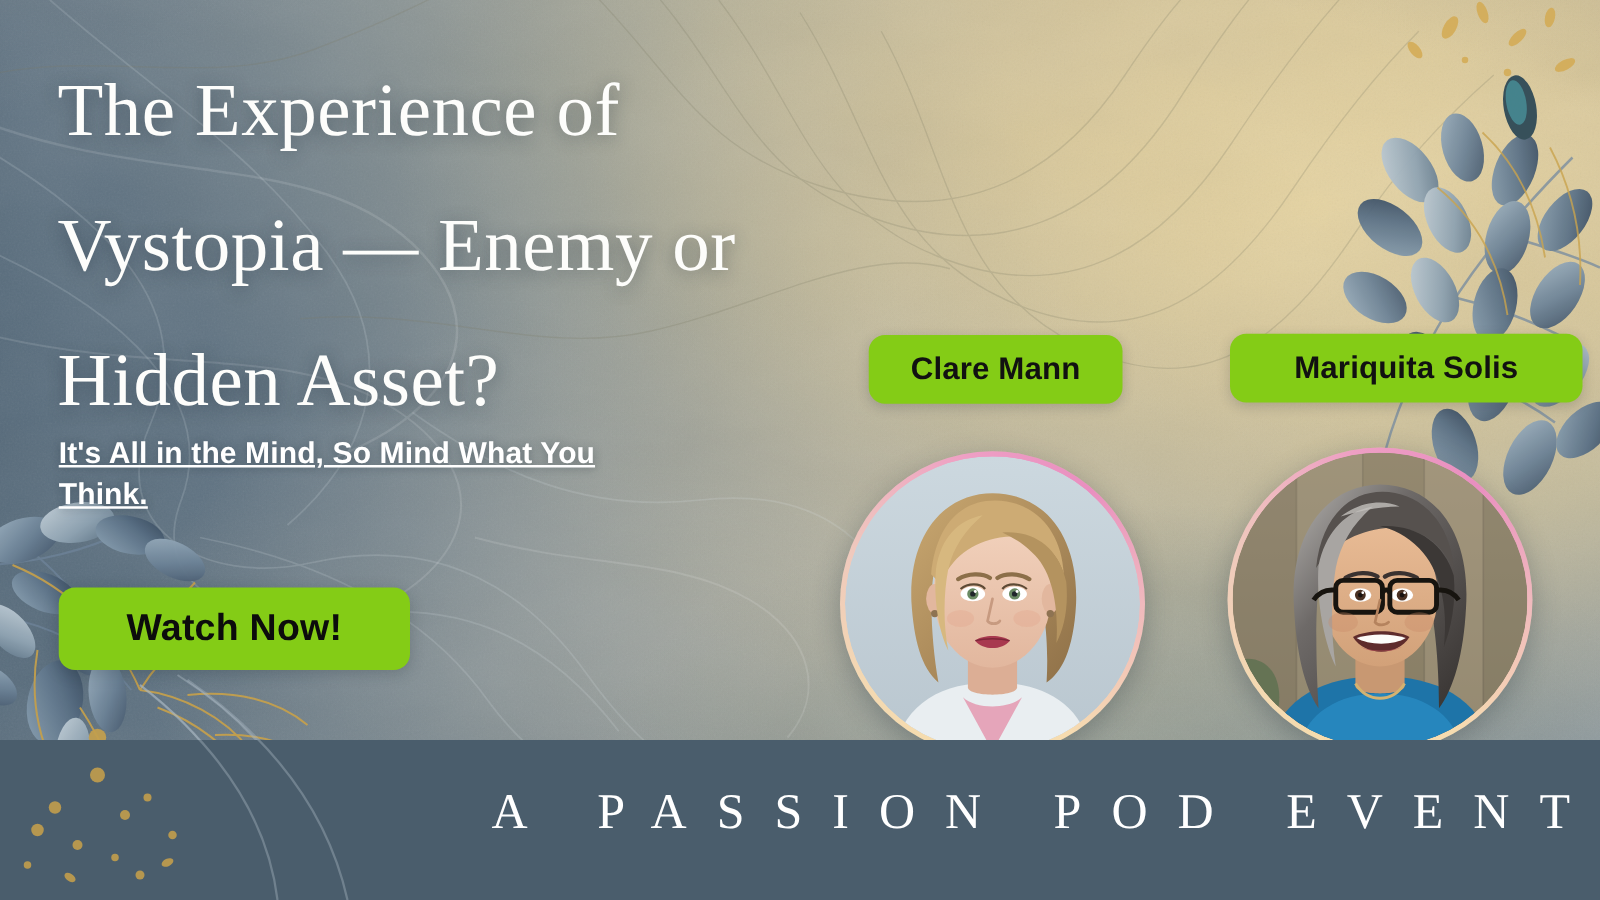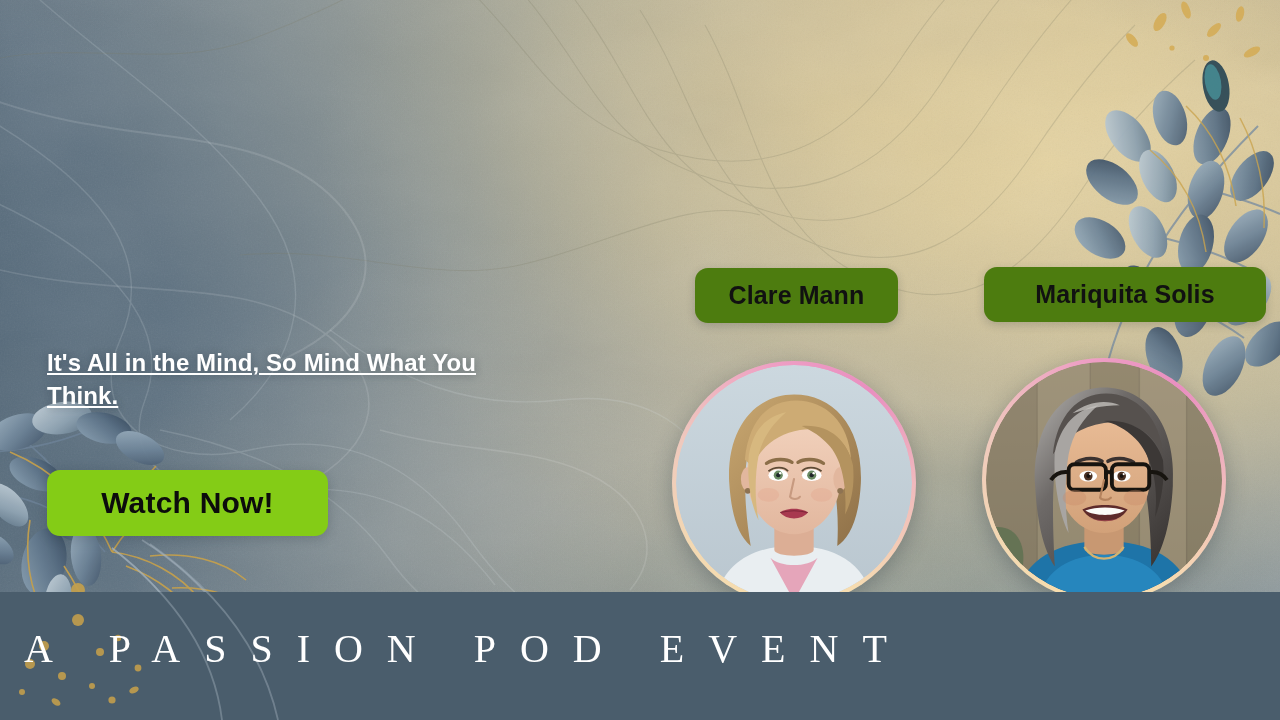--- a/index.html
+++ b/index.html
@@ -69,21 +69,21 @@
     background:#84cc16; border-radius:13px;
     font-family:"Liberation Sans", sans-serif;
     font-size:30px; font-weight:700; color:#0c0c0c;
     letter-spacing:.2px;
     box-shadow:0 3px 12px rgba(25,35,45,.22);
   }
 
   
   .badge{
     position:absolute; height:55px;
-    background:#4d7c0f; border-radius:13px;
+    background:#84cc16; border-radius:13px;
     display:flex; align-items:center; justify-content:center;
     font-size:25px; font-weight:700; color:#111;
     letter-spacing:.1px;
     box-shadow:0 3px 10px rgba(25,35,45,.2);
   }
   #badge-0{ left:695px; top:268px; width:203px; }
   #badge-1{ left:984px; top:267px; width:282px; }
 
   
   .portrait{
@@ -102,21 +102,21 @@
     overflow:hidden; position:relative;
   }
 
   
   .banner{
     position:absolute; left:0; right:0; top:592px; height:128px;
     background:#4a5d6c;
   }
   .banner-text{
     position:absolute; left:0; right:0; top:625px;
-    text-align:left;
+    text-align:right;
     font-family:"Liberation Serif", serif;
     font-size:40px; font-weight:400; color:#ffffff;
     letter-spacing:24px; text-indent:24px;
   }
 
   
   .logo{ position:absolute; left:1042px; top:26px; width:168px; height:88px; }
   .logo .the{
     position:absolute; left:14px; top:2px;
     font-size:12px; font-weight:700; color:#fff;
@@ -315,20 +315,25 @@
         <ellipse cx="1132" cy="40" rx="4" ry="8" transform="rotate(-40 1132 40)"></ellipse>
         <circle cx="1206" cy="58" r="3"></circle>
           <circle cx="1172" cy="48" r="2.6"></circle>
       </g>
 
       <ellipse cx="1216" cy="86" rx="13" ry="26" fill="#2f4a57" transform="rotate(-10 1216 86)"></ellipse>
       <ellipse cx="1213" cy="82" rx="8" ry="18" fill="#3f8a95" transform="rotate(-10 1213 82)" opacity=".85"></ellipse>
     </g>
   </svg>
 
+  <div class="title">
+    <div>The Experience of</div>
+    <div>Vystopia — Enemy or</div>
+    <div>Hidden Asset?</div>
+  </div>
 
   <div class="subtitle">It's All in the Mind, So Mind What You Think.</div>
 
   <button class="cta">Watch Now!</button>
 
   <div class="badge" id="badge-0">Clare Mann</div>
   <div class="badge" id="badge-1">Mariquita Solis</div>
 
   <div class="portrait" id="portrait-0">
     <div class="inner">

